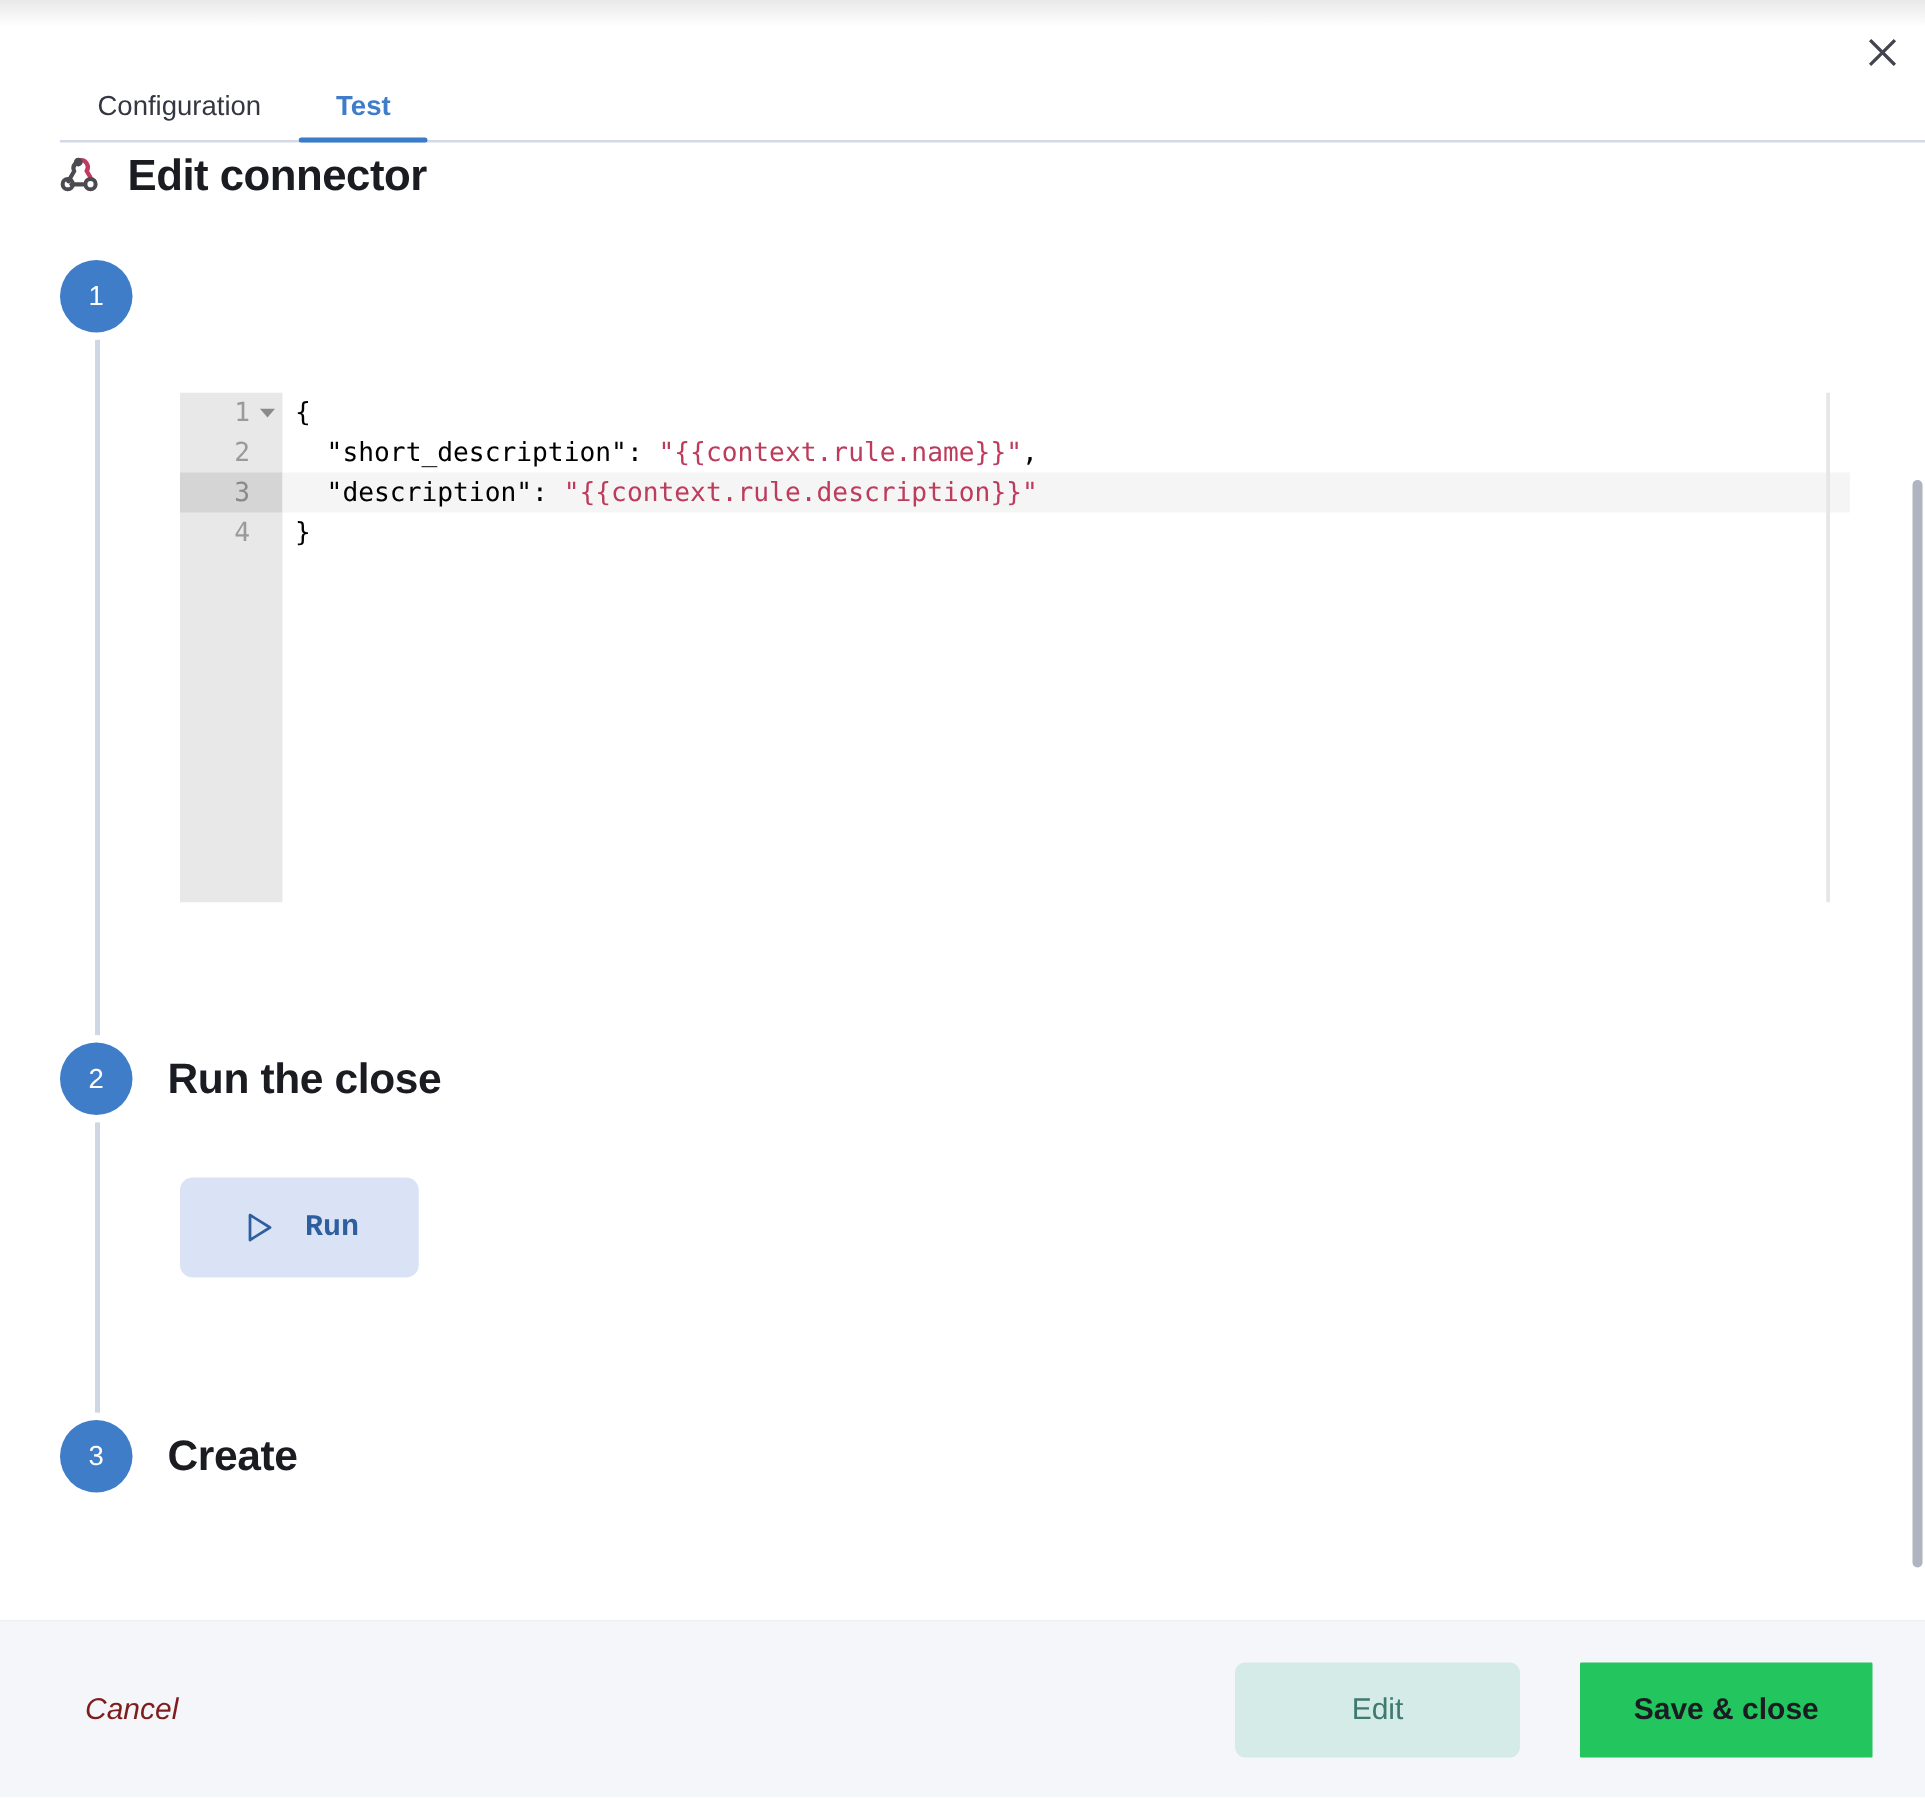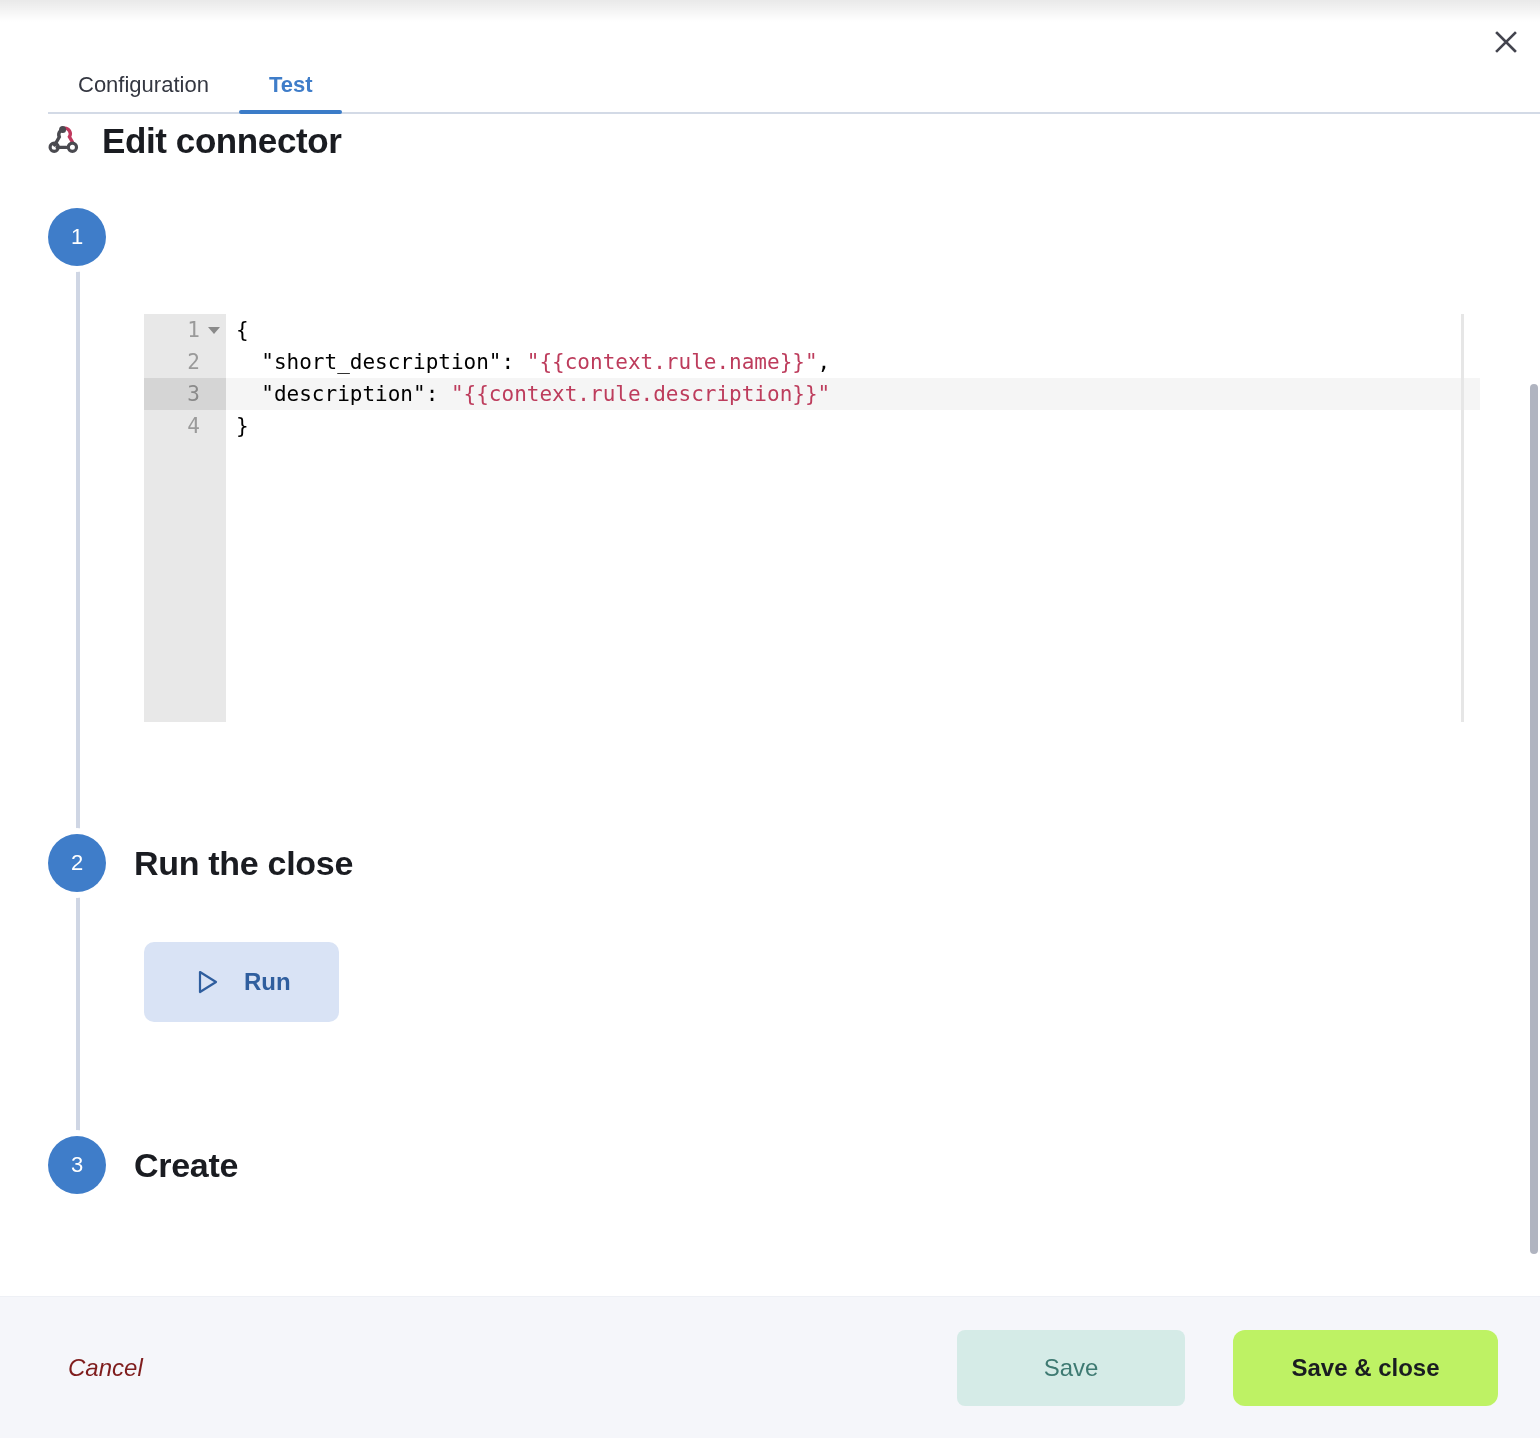--- a/index.html
+++ b/index.html
@@ -244,21 +244,21 @@
   #run-button {
     display: inline-flex;
     align-items: center;
     gap: 22px;
     background: #d9e3f5;
     border: none;
     border-radius: 10px;
     padding: 0 48px;
     height: 80px;
     cursor: pointer;
-    font-family: Liberation Sans, sans-serif;
+    font-family: Liberation Mono, monospace;
   }
   #run-label {
     font-size: 24px;
     font-weight: 600;
     color: #2f5e9e;
   }
 
   
   #footer {
     flex: 0 0 auto;
@@ -286,29 +286,29 @@
     border: none;
     border-radius: 8px;
     font-family: inherit;
     font-size: 24px;
     font-weight: 500;
     height: 76px;
     width: 228px;
     cursor: pointer;
   }
   #save-close-button {
-    background: #bef264;
+    background: #22c55e;
     color: #1a1c21;
     border: none;
-    border-radius: 12px;
+    border-radius: 1px;
     font-family: inherit;
     font-size: 24px;
     font-weight: 700;
     height: 76px;
-    width: 265px;
+    width: 234px;
     cursor: pointer;
   }
 
   
   #scrollbar-track {
     position: absolute;
     top: 210px; right: 0;
     width: 12px;
     height: 1088px;
     background: transparent;
@@ -419,18 +419,18 @@
     </div>
 
     <div id="scrollbar-track">
       <div id="scrollbar-thumb"></div>
     </div>
   </div>
 
   <div id="footer">
     <button id="cancel-button">Cancel</button>
     <div id="footer-right">
-      <button id="save-button">Save</button>
+      <button id="save-button">Edit</button>
       <button id="save-close-button">Save &amp; close</button>
     </div>
   </div>
 
 </div>
 
 </body></html>

